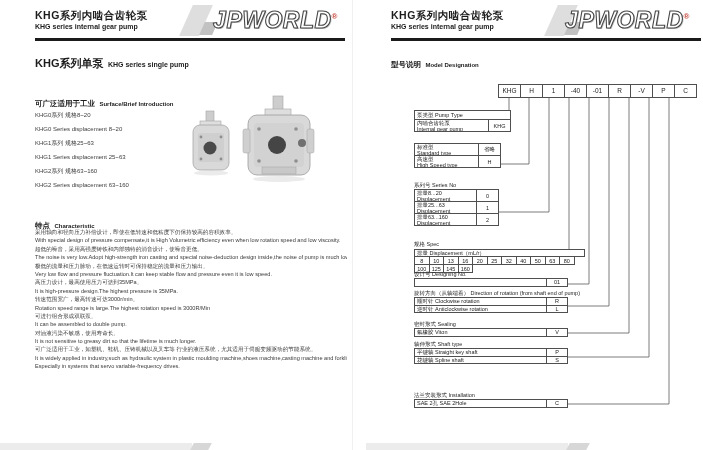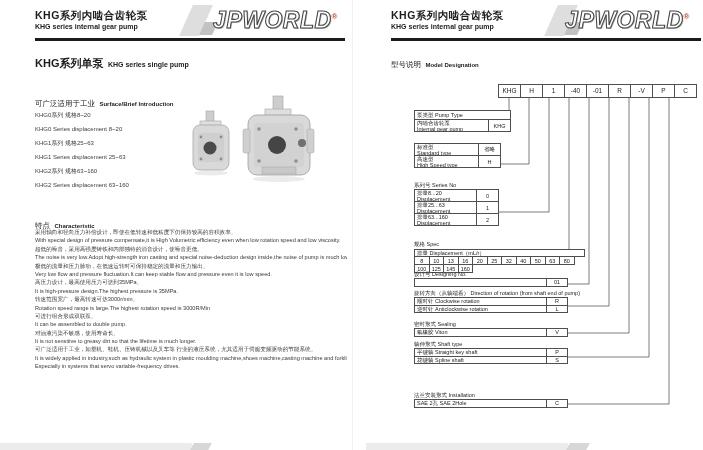--- a/index.html
+++ b/index.html
@@ -20,21 +20,21 @@
   .logo{position:absolute;top:7px;right:14px;font-size:23px;font-weight:bold;font-style:italic;
         letter-spacing:.5px;color:#fff;-webkit-text-stroke:1.1px #474747;
         text-shadow:1px 1px 0 #bdbdbd;white-space:nowrap;}
   .logo-r{font-size:8px;color:#c0392b;-webkit-text-stroke:0;vertical-align:super;font-style:normal;text-shadow:none;}
 
   
   .sec-title{position:absolute;left:35px;top:53px;}
   .sec-title .cn{font-size:11px;font-weight:bold;}
   .sec-title .en{font-size:7px;font-weight:bold;color:#222;}
   .sub-head{position:absolute;left:35px;}
-  .sub-head .cn{font-size:7.5px;font-weight:normal;}
+  .sub-head .cn{font-size:7.5px;font-weight:bold;}
   .sub-head .en{font-size:6px;font-weight:bold;color:#222;}
   .intro-list{position:absolute;left:35px;top:108px;font-size:6px;color:#3d3d3d;}
   .intro-list div{height:14px;line-height:14px;white-space:nowrap;}
   .char-list{position:absolute;left:35px;top:228px;font-size:5.6px;color:#3a3a3a;width:312px;}
   .char-list div{height:8.4px;line-height:8.4px;white-space:nowrap;overflow:hidden;}
   .pumps{position:absolute;left:190px;top:94px;}
   .footer-bar{position:absolute;top:443px;height:7px;background:#ececec;}
   .footer-acc{position:absolute;top:443px;height:7px;background:#d7d7d7;transform:skewX(-28deg);}
 
   

